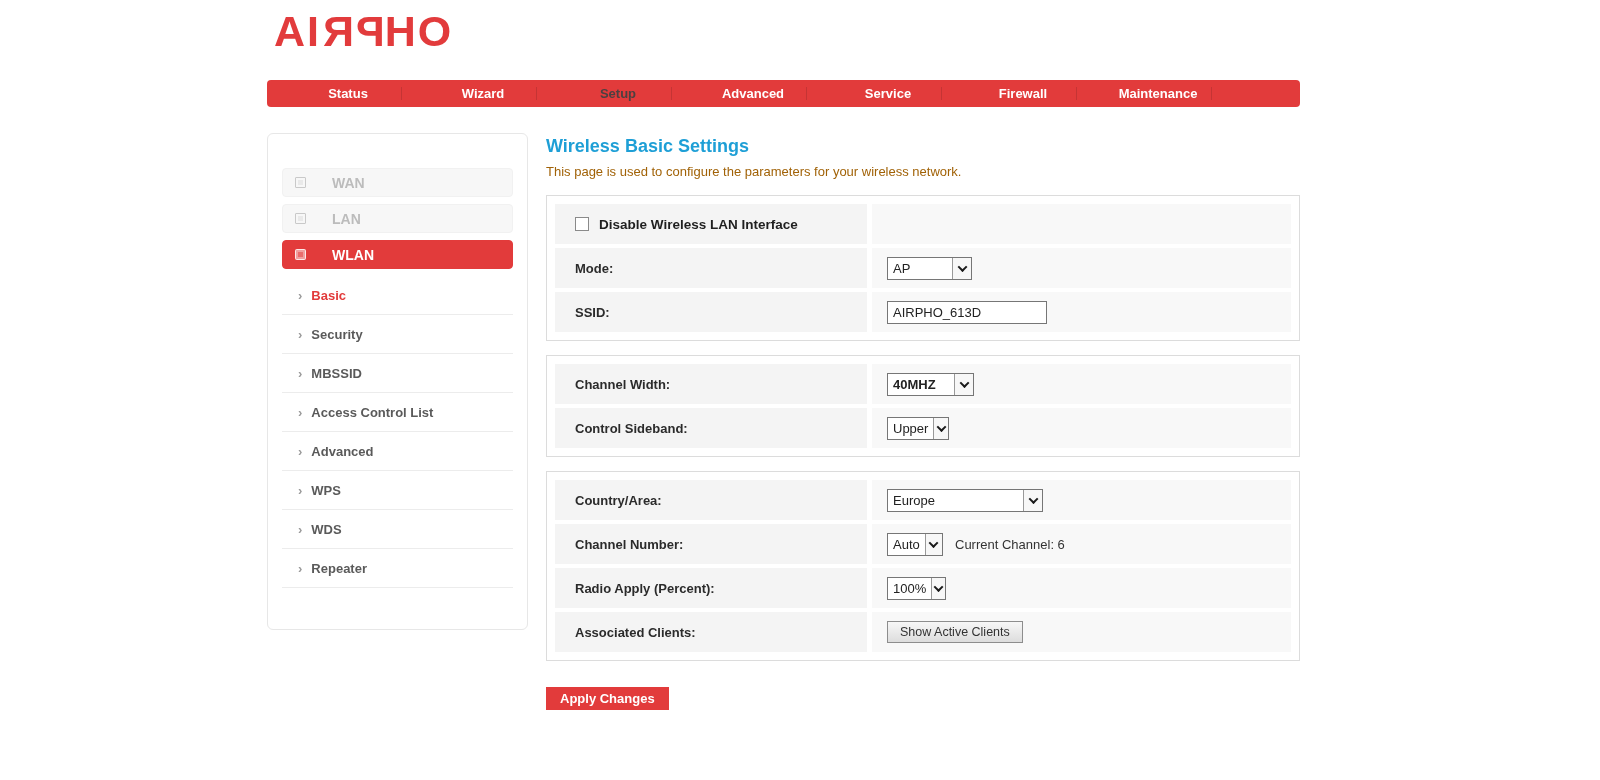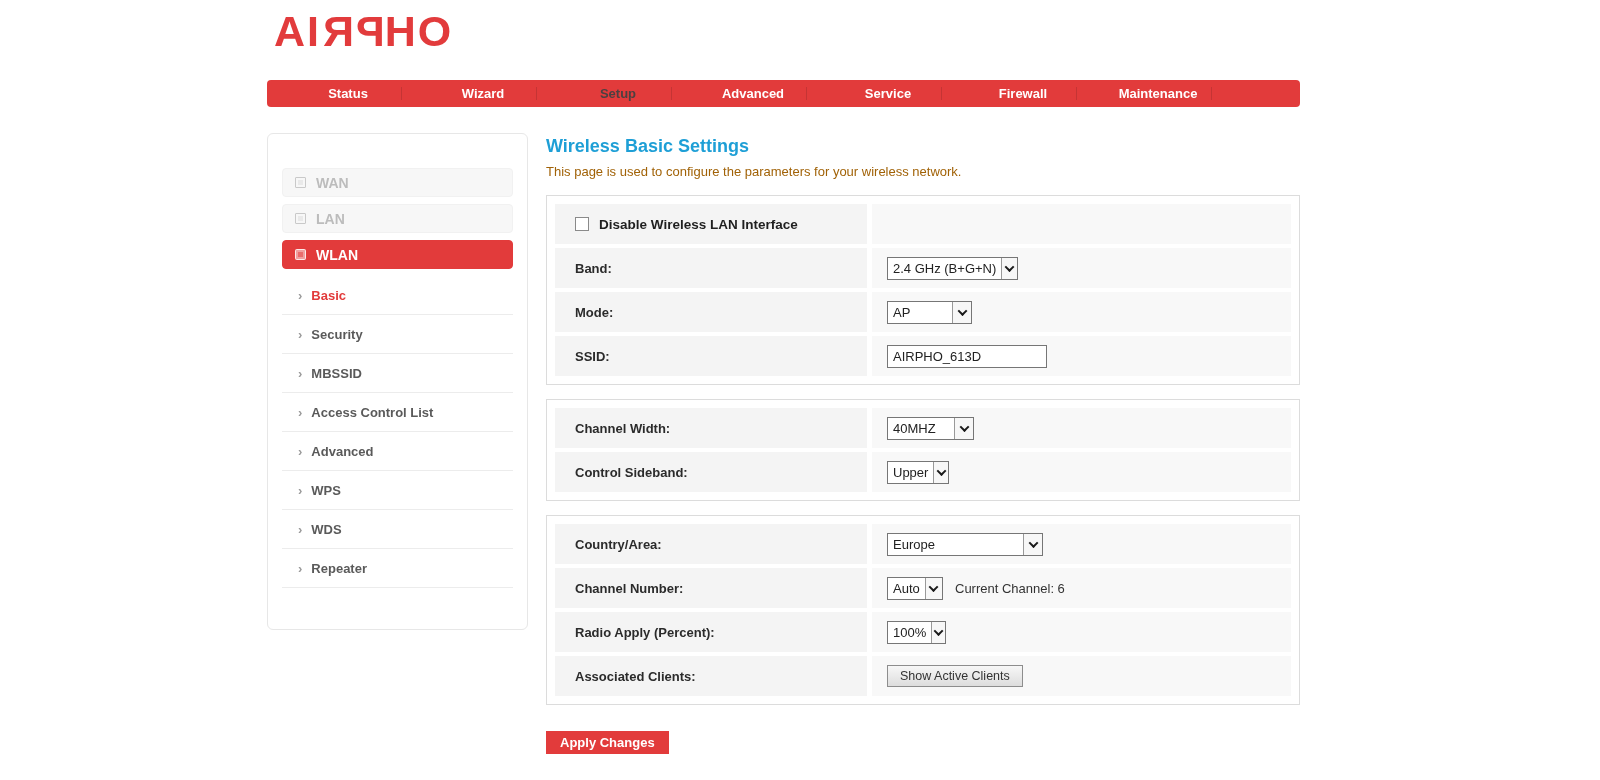--- a/index.html
+++ b/index.html
@@ -18,21 +18,21 @@
               color:#ffffff; font-size:13px; font-weight:700; cursor:pointer;margin-left:28px; }
   .nav-item.active { color:#4d4040; }
   .nav-sep { width:1px; height:13px; background:#c53434; align-self:center; }
   .nav-end-space { width:88px; }
 
   
   .sidebar { position:absolute; left:267px; top:133px; width:261px; height:497px;
              background:#fff; border:1px solid #e7e7e7; border-radius:6px;
              padding:34px 14px 0 14px; }
   .side-group { height:29px; border-radius:4px; background:#f7f7f7; border:1px solid #f1f1f1;
-                display:flex; align-items:center; gap:10px; padding-left:12px;
+                display:flex; align-items:center; gap:26px; padding-left:12px;
                 margin-bottom:7px; color:#bcbcbc; font-size:14px; font-weight:700; cursor:pointer; }
   .side-group .sq { width:11px; height:11px; border:1px solid #c9c9c9; background:#e9e9e9;
                     box-shadow:inset 0 0 0 2px #f7f7f7; border-radius:1px; }
   .side-group.active { background:#e23b3b; border-color:#e23b3b; color:#ffffff; }
   .side-group.active .sq { border:1px solid rgba(255,255,255,.85); background:rgba(255,255,255,.25);
                            box-shadow:inset 0 0 0 2px rgba(255,255,255,.35); border-radius:2px; }
   .side-sub { height:39px; display:flex; align-items:center; gap:9px; padding-left:16px;
               border-bottom:1px solid #ececec; font-size:13px; font-weight:700;
               color:#5a5a5a; cursor:pointer; }
   .side-sub .chev { color:#9a9a9a; font-size:13px; font-weight:700; line-height:1; }
@@ -73,21 +73,21 @@
 
   .gray-btn { height:22px; padding:0 12px; font-size:12.5px; color:#333;
               border:1px solid #8d8d8d; background:linear-gradient(#f7f7f7,#dddddd);
               cursor:pointer; font-family:inherit; }
 
   .apply-btn { margin-top:12px; height:23px; padding:0 14px; background:#e23b3b;
                color:#ffffff; font-size:13px; font-weight:700; border:none;
                cursor:pointer; font-family:inherit; }
 
   
-  .w-band{width:131px;} .w-mode{width:85px;} .w-chwidth{width:87px;}
+  .w-band{width:131px;} .w-mode{width:85px;} .w-chwidth{width:87px;font-weight:bold;}
   .w-sideband{width:62px;} .w-country{width:156px;} .w-auto{width:56px;} .w-power{width:59px;}
 </style>
 </head>
 <body>
 
 <div class="logo"><span>AI</span><span class="flip">R</span><span class="flip">P</span><span>HO</span></div>
 
 <div class="navbar">
   <div class="nav-item">Status</div>
   <div class="nav-sep"></div>
@@ -161,31 +161,20 @@
   
   <div class="box">
     <div class="frow">
       <div class="cell label-cell">
         <input type="checkbox" class="cbx" style="">
         <span class="cbx-label">Disable Wireless LAN Interface</span>
       </div>
       <div class="cell value-cell"></div>
     </div>
     <div class="frow">
-      <div class="cell label-cell">Band:</div>
-      <div class="cell value-cell">
-        <div class="select w-band">
-          <span class="txt">2.4 GHz (B+G+N)</span>
-          <span class="arrow">
-              <i></i>
-            </span>
-        </div>
-      </div>
-    </div>
-    <div class="frow">
       <div class="cell label-cell">Mode:</div>
       <div class="cell value-cell">
         <div class="select w-mode">
           <span class="txt">AP</span>
           <span class="arrow">
               <i></i>
             </span>
         </div>
       </div>
     </div>

